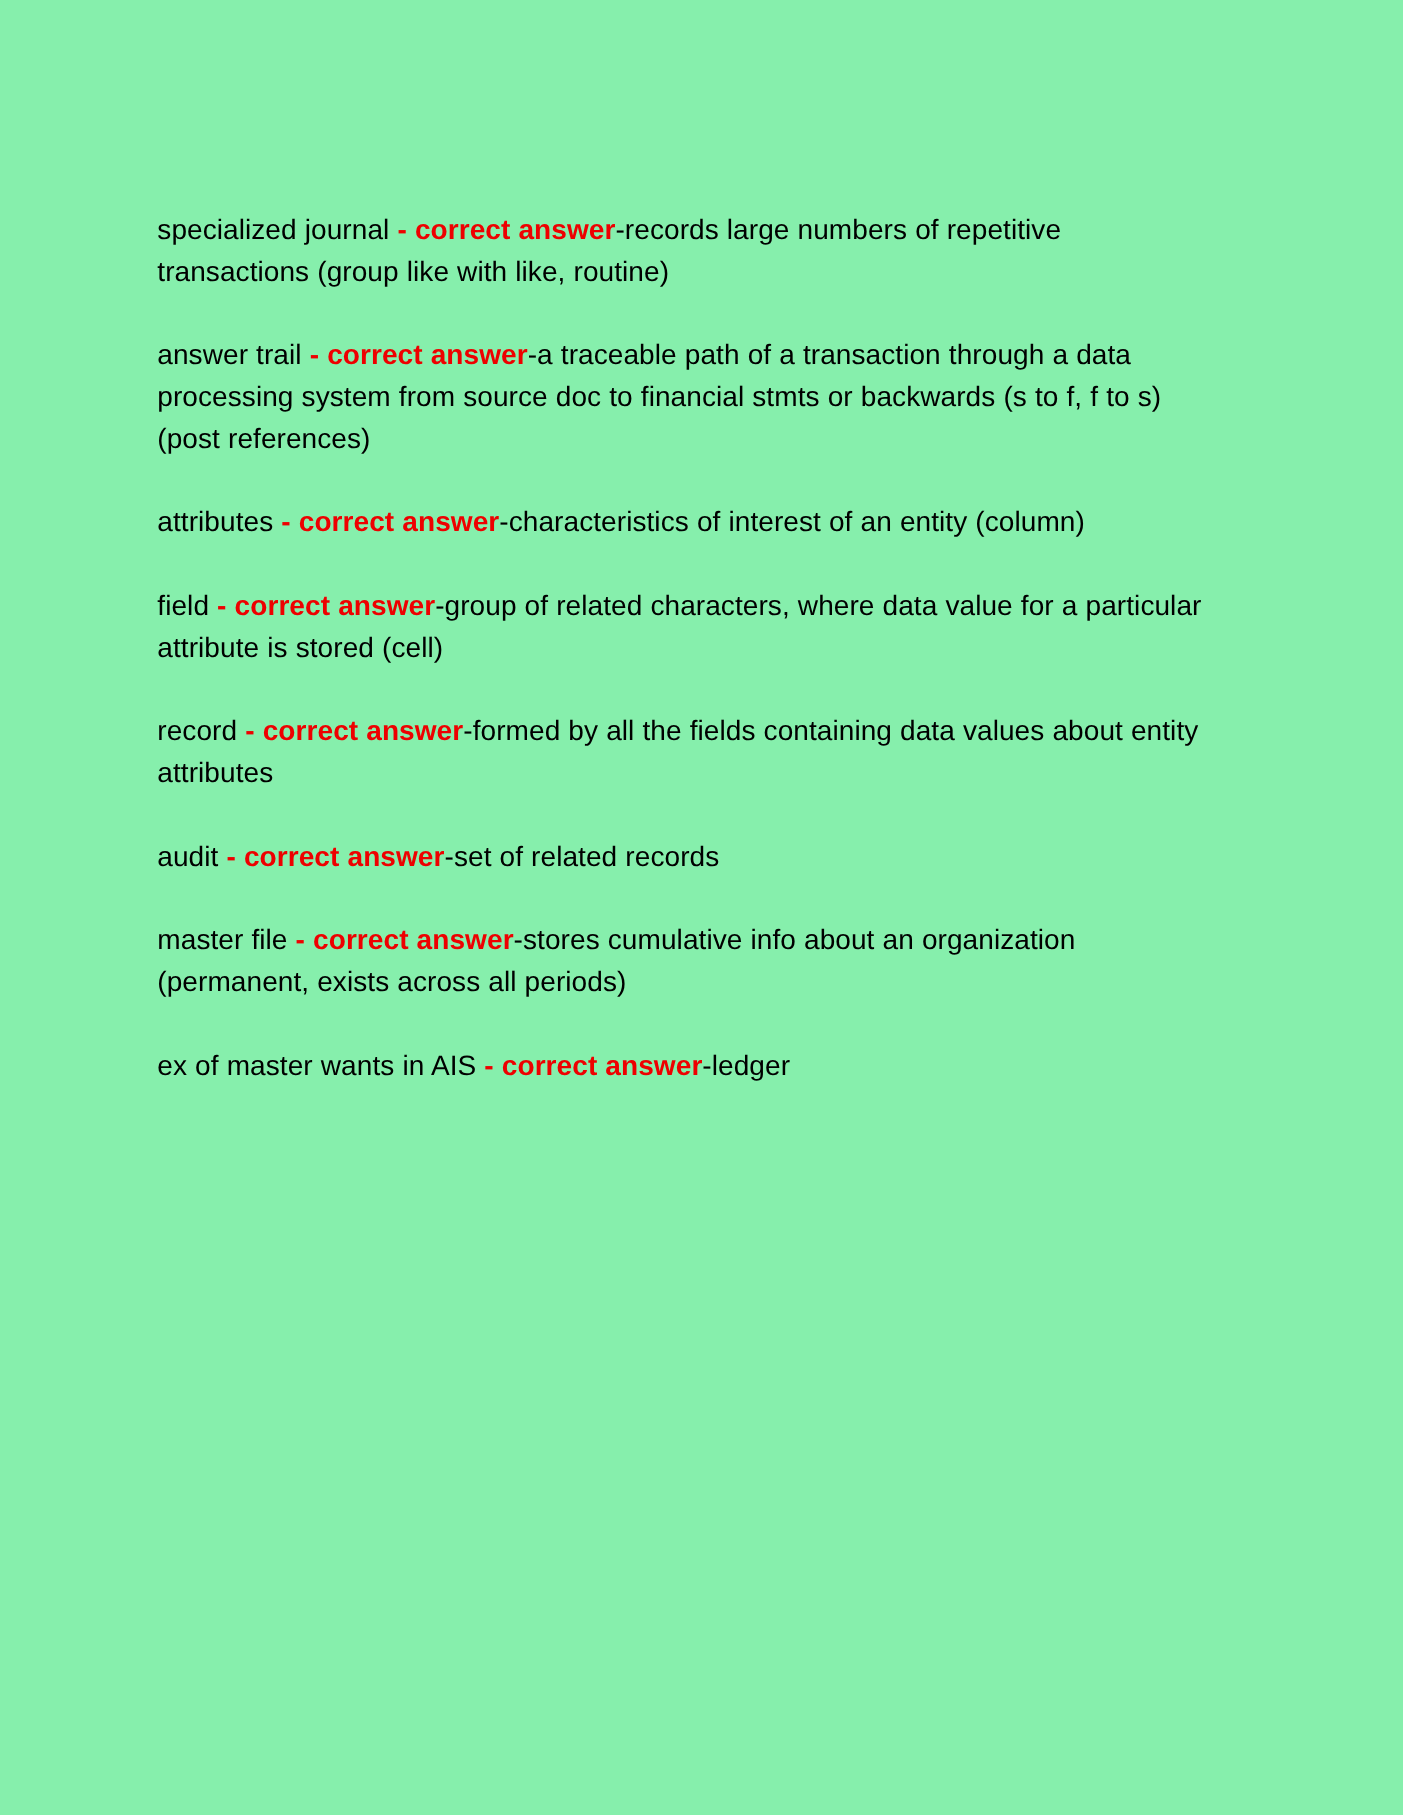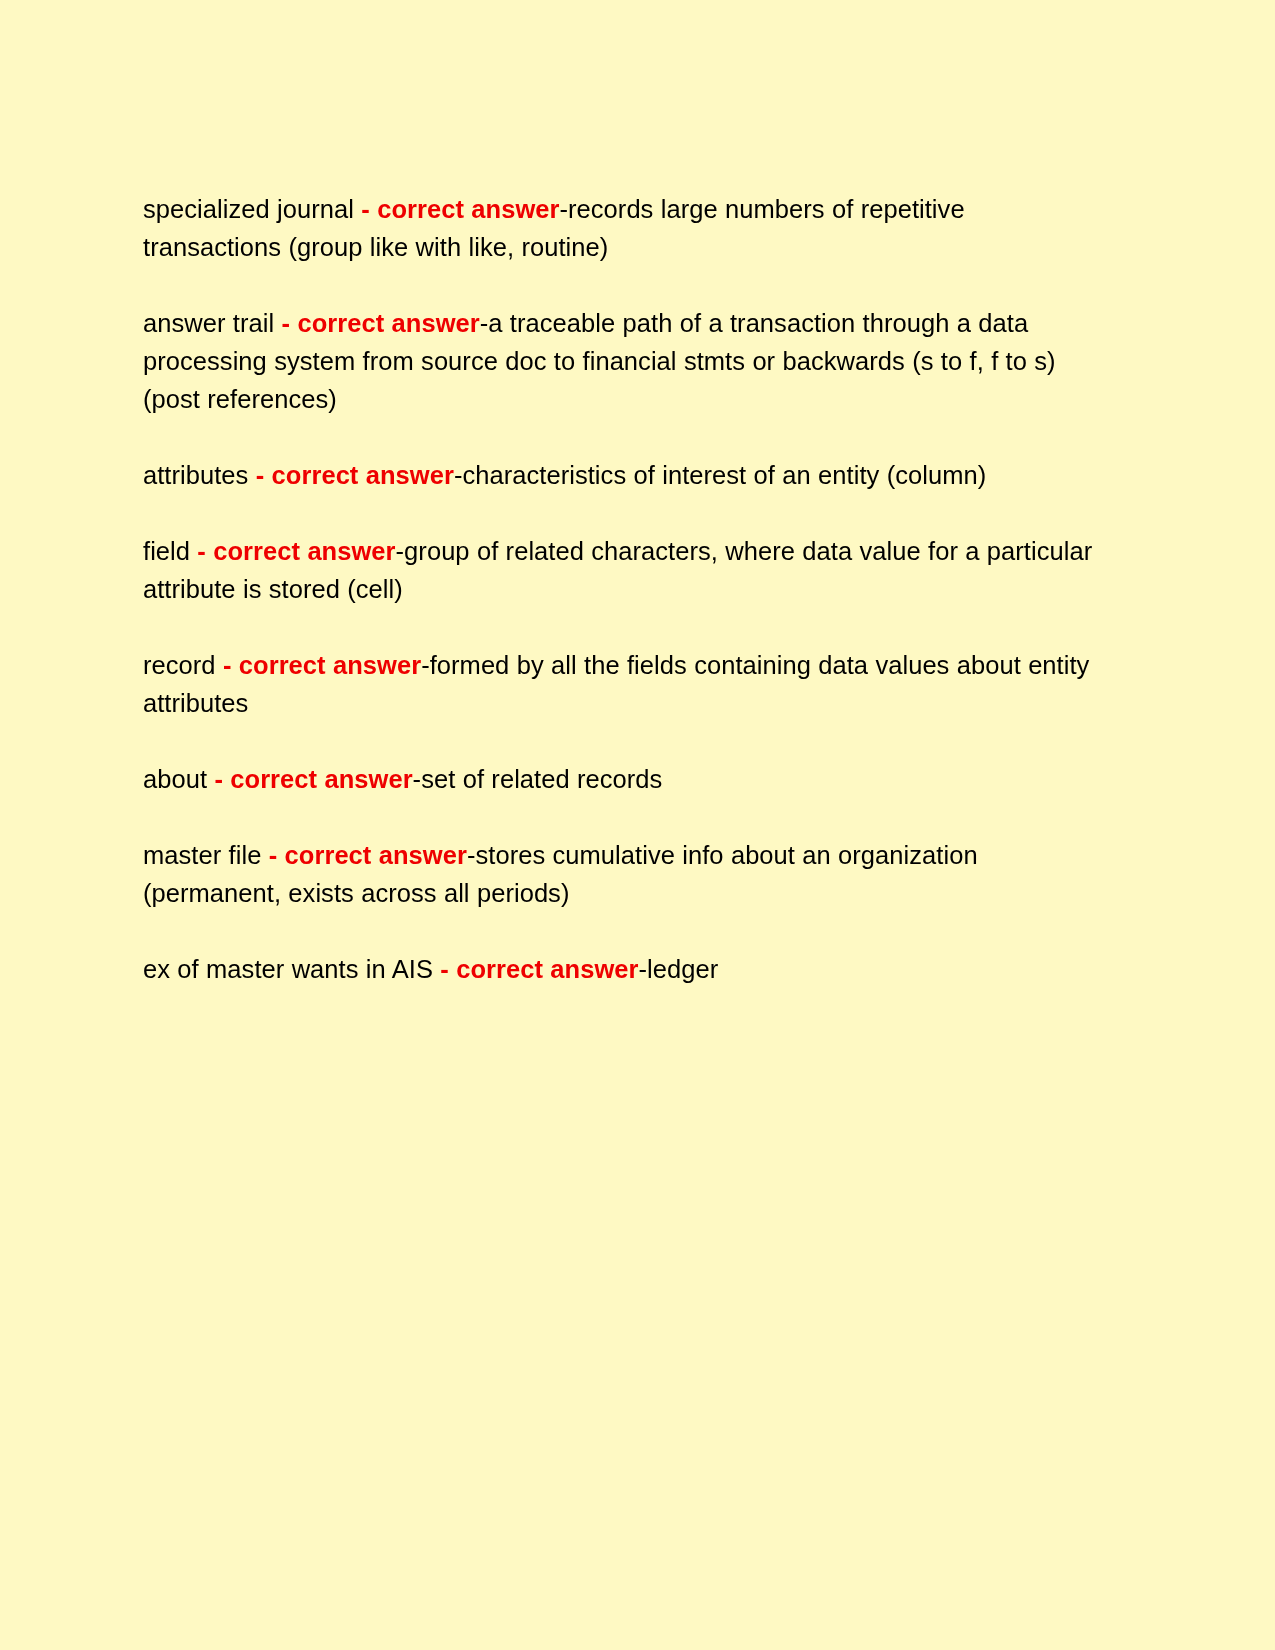--- a/index.html
+++ b/index.html
@@ -10,21 +10,21 @@
     width: 1275px;
     height: 1650px;
     background: #dbe2f2;
     font-family: "Liberation Sans", sans-serif;
     overflow: hidden;
   }
   .page {
     position: relative;
     width: 1275px;
     height: 1650px;
-    background: #fef9c3;
+    background: #86efac;
     box-sizing: border-box;
     padding: 190px 180px 0 143px;
   }
   .entry {
     font-size: 25.5px;
     line-height: 38px;
     color: #000000;
     letter-spacing: 0.05px;
     margin: 0 0 38px 0;
     text-align: left;
@@ -48,17 +48,17 @@
 </head>
 <body>
 
 <div class="page">
   <div id="entries">
       <p class="entry"><span class="term">specialized journal</span><span class="marker"> - correct answer</span><span class="definition">-records large numbers of repetitive transactions (group like with like, routine)</span></p>
       <p class="entry"><span class="term">answer trail</span><span class="marker"> - correct answer</span><span class="definition">-a traceable path of a transaction through a data processing system from source doc to financial stmts or backwards (s to f, f to s) (post references)</span></p>
       <p class="entry"><span class="term">attributes</span><span class="marker"> - correct answer</span><span class="definition">-characteristics of interest of an entity (column)</span></p>
       <p class="entry"><span class="term">field</span><span class="marker"> - correct answer</span><span class="definition">-group of related characters, where data value for a particular attribute is stored (cell)</span></p>
       <p class="entry"><span class="term">record</span><span class="marker"> - correct answer</span><span class="definition">-formed by all the fields containing data values about entity attributes</span></p>
-      <p class="entry"><span class="term">about</span><span class="marker"> - correct answer</span><span class="definition">-set of related records</span></p>
+      <p class="entry"><span class="term">audit</span><span class="marker"> - correct answer</span><span class="definition">-set of related records</span></p>
       <p class="entry"><span class="term">master file</span><span class="marker"> - correct answer</span><span class="definition">-stores cumulative info about an organization (permanent, exists across all periods)</span></p>
       <p class="entry"><span class="term">ex of master wants in AIS</span><span class="marker"> - correct answer</span><span class="definition">-ledger</span></p>
     </div>
 </div>
 
 </body></html>

